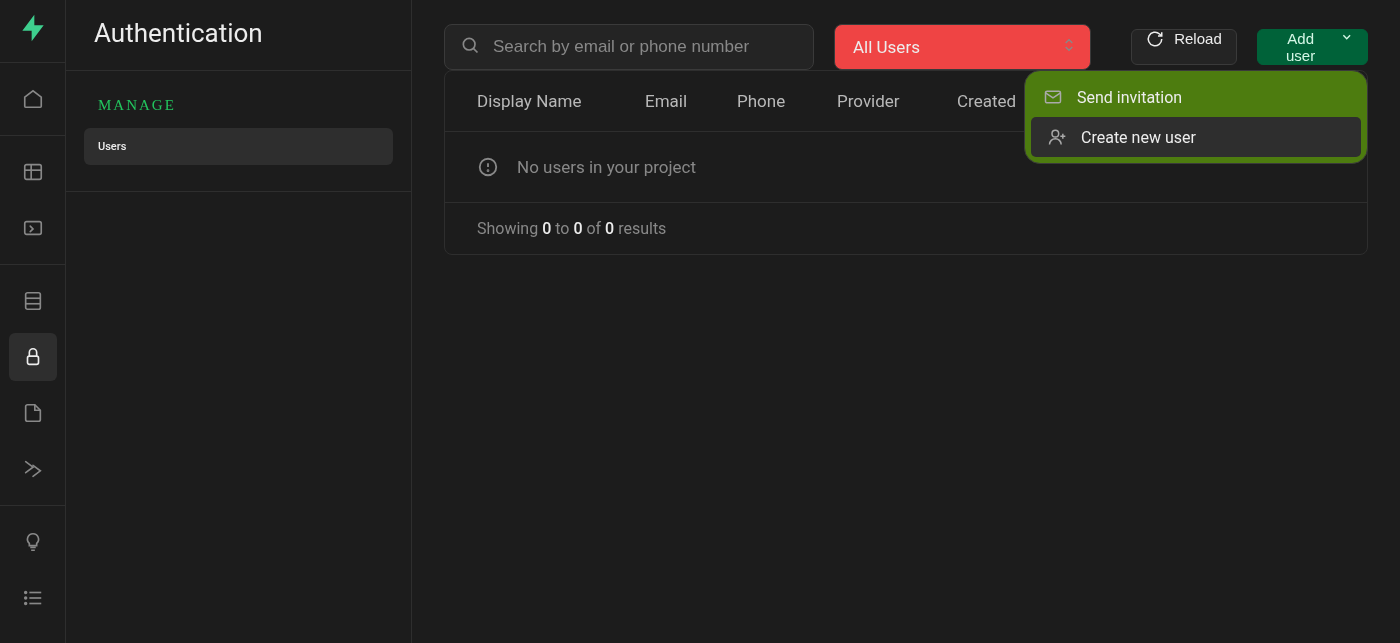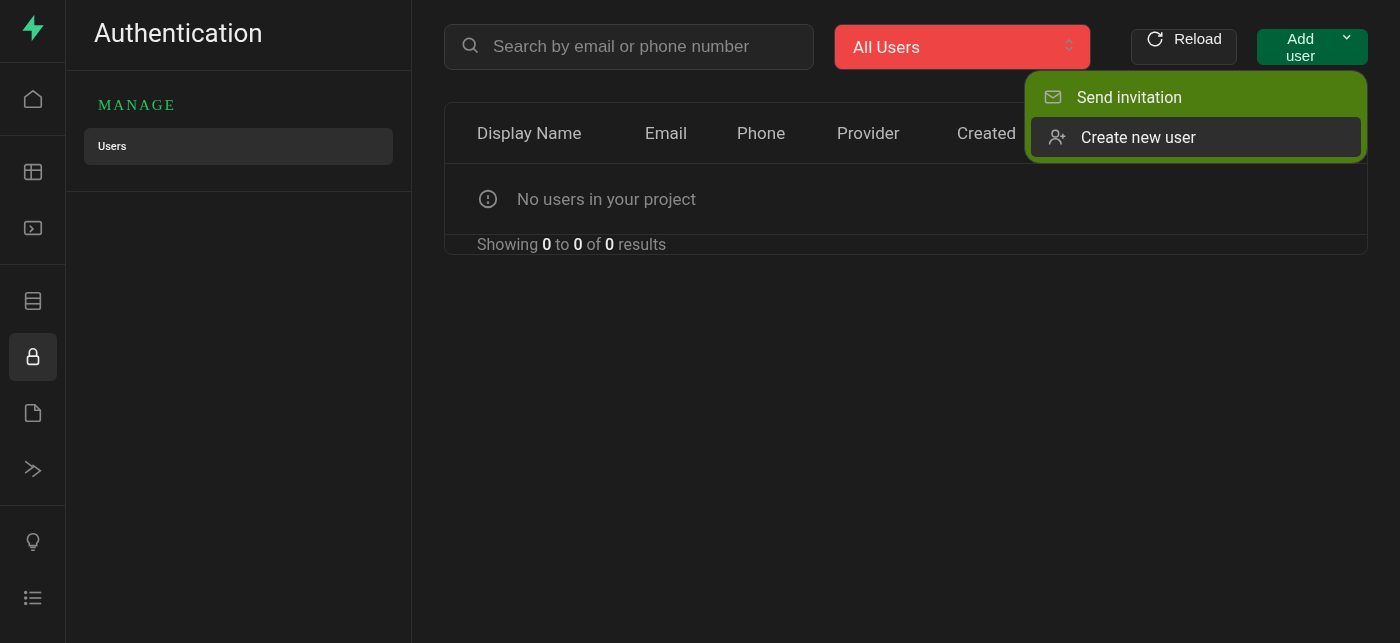--- a/index.html
+++ b/index.html
@@ -204,21 +204,20 @@
       color: #ededed;
     }
     .dropdown-item.highlighted {
       background: #2e2e2e;
       padding-left: 16px;
     }
     .dropdown-item svg { width: 20px; height: 20px; color: #aaa; }
     
     
     .table-card {
-      margin-top: 32px;
       border: 1px solid #2e2e2e;
       border-radius: 8px;
       overflow: hidden;
     }
     .table-header {
       display: flex;
       padding: 20px 32px;
       font-size: 17px;
       color: #b8b8b8;
     }
@@ -232,21 +231,21 @@
       padding: 24px 32px;
       display: flex;
       align-items: center;
       gap: 18px;
       color: #888;
       font-size: 17px;
     }
     .table-empty svg { width: 22px; height: 22px; }
     .table-footer {
       border-top: 1px solid #2e2e2e;
-      padding: 0 32px;
+      padding: 16px 32px;
       font-size: 16px;
       color: #888;
     }
     .table-footer b { color: #ededed; font-weight: 500; }
   </style>
 </head>
 <body>
 
 <div class="icon-rail">
   <div class="logo">

